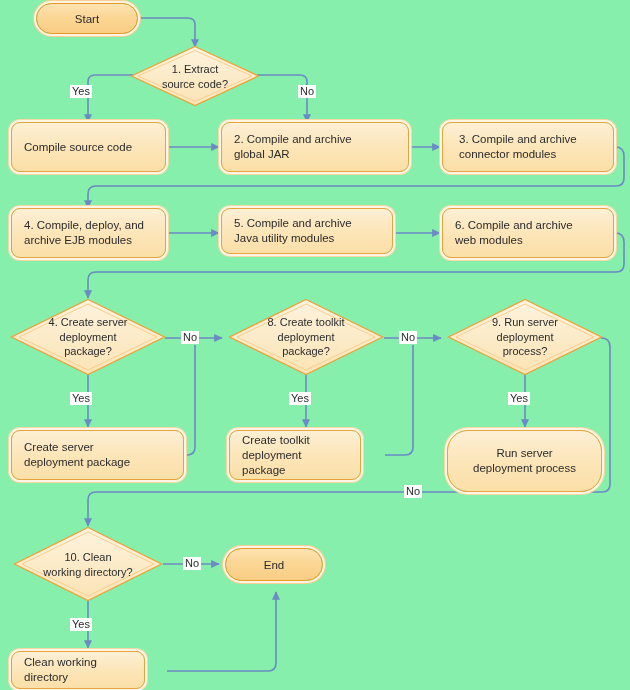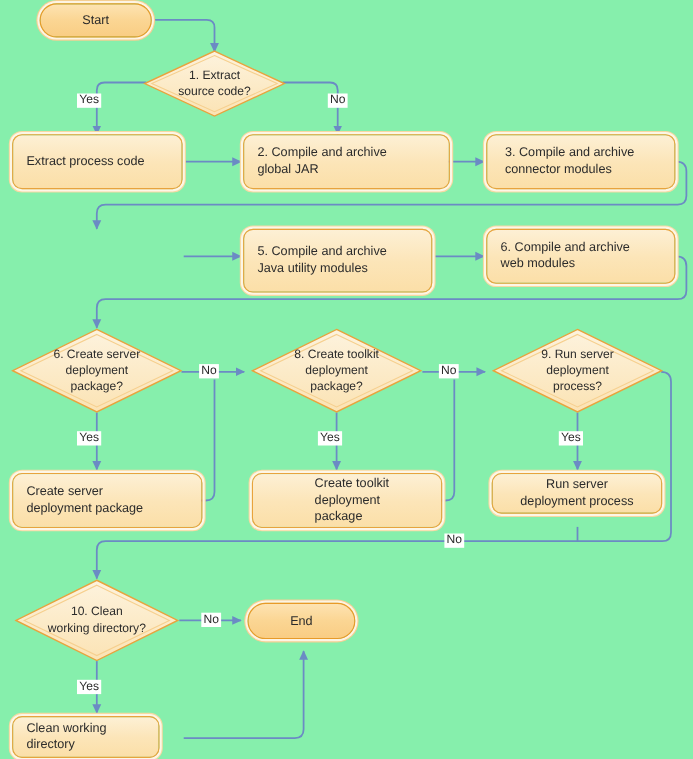--- a/index.html
+++ b/index.html
@@ -176,35 +176,39 @@
       <polygon points="65,1.5 128.5,31 65,60.5 1.5,31" fill="url(#dg1)" stroke="#e8a33d" stroke-width="1.3"></polygon>
       <polygon points="65,5.5 122,31 65,56.5 8,31" fill="none" stroke="#f6cf8e" stroke-width="1"></polygon>
     </svg>
     <div class="txt">
       <span style="white-space:pre-line;">1. Extract
 source code?</span>
     </div>
   </div>
 
   <div class="node proc" style="left:11px; top:122px; width:155px; height:50px;">
-    <span class="txt">Extract process code</span>
+    <span class="txt">Compile source code</span>
   </div>
 
   <div class="node proc" style="left:221px; top:122px; width:188px; height:50px;">
     <span class="txt" style="white-space:pre-line;">2. Compile and archive
 global JAR</span>
   </div>
 
   <div class="node proc" style="left:442px; top:122px; width:172px; height:50px;">
     <span class="txt" style="white-space:pre-line;padding-left:16px;">3. Compile and archive
 connector modules</span>
   </div>
 
-
-  <div class="node proc" style="left:221px; top:208px; width:172px; height:58px;">
+  <div class="node proc" style="left:11px; top:208px; width:155px; height:50px;">
+    <span class="txt" style="white-space:pre-line;">4. Compile, deploy, and
+archive EJB modules</span>
+  </div>
+
+  <div class="node proc" style="left:221px; top:208px; width:172px; height:46px;">
     <span class="txt" style="white-space:pre-line;">5. Compile and archive
 Java utility modules</span>
   </div>
 
   <div class="node proc" style="left:442px; top:208px; width:172px; height:50px;">
     <span class="txt" style="white-space:pre-line;">6. Compile and archive
 web modules</span>
   </div>
 
   <div class="dec" style="left:10px; top:298px; width:156px; height:78px;">
@@ -212,21 +216,21 @@
       <defs>
           <linearGradient id="dg7" x1="0" y1="0" x2="0" y2="1">
         <stop offset="0" stop-color="#fdf3de"></stop>
             <stop offset="1" stop-color="#fbe3b4"></stop>
       </linearGradient>
         </defs>
       <polygon points="78,1.5 154.5,39 78,76.5 1.5,39" fill="url(#dg7)" stroke="#e8a33d" stroke-width="1.3"></polygon>
       <polygon points="78,6 147,39 78,72 9,39" fill="none" stroke="#f6cf8e" stroke-width="1"></polygon>
     </svg>
     <div class="txt">
-      <span style="white-space:pre-line;">6. Create server
+      <span style="white-space:pre-line;">4. Create server
 deployment
 package?</span>
     </div>
   </div>
 
   <div class="dec" style="left:228px; top:298px; width:156px; height:78px;">
     <svg class="shape" viewBox="0 0 156 78" preserveAspectRatio="none">
       <polygon points="78,1.5 154.5,39 78,76.5 1.5,39" fill="url(#dg7)" stroke="#e8a33d" stroke-width="1.3"></polygon>
       <polygon points="78,6 147,39 78,72 9,39" fill="none" stroke="#f6cf8e" stroke-width="1"></polygon>
     </svg>
@@ -247,26 +251,26 @@
 deployment
 process?</span>
     </div>
   </div>
 
   <div class="node proc" style="left:11px; top:430px; width:173px; height:50px;">
     <span class="txt" style="white-space:pre-line;">Create server
 deployment package</span>
   </div>
 
-  <div class="node proc" style="left:229px; top:430px; width:173px; height:50px;padding-left:44px;">
+  <div class="node proc" style="left:229px; top:430px; width:132px; height:50px;">
     <span class="txt" style="white-space:pre-line;">Create toolkit
 deployment package</span>
   </div>
 
-  <div class="node proc center" style="left:447px; top:430px; width:155px; height:37px;">
+  <div class="node proc center" style="left:447px; top:430px; width:155px; height:62px;border-radius:21px;">
     <span class="txt" style="white-space:pre-line;">Run server
 deployment process</span>
   </div>
 
   <div class="dec" style="left:13px; top:526px; width:150px; height:76px;">
     <svg class="shape" viewBox="0 0 150 76" preserveAspectRatio="none">
       <polygon points="75,1.5 148.5,38 75,74.5 1.5,38" fill="url(#dg7)" stroke="#e8a33d" stroke-width="1.3"></polygon>
       <polygon points="75,6 141,38 75,70 9,38" fill="none" stroke="#f6cf8e" stroke-width="1"></polygon>
     </svg>
     <div class="txt">

